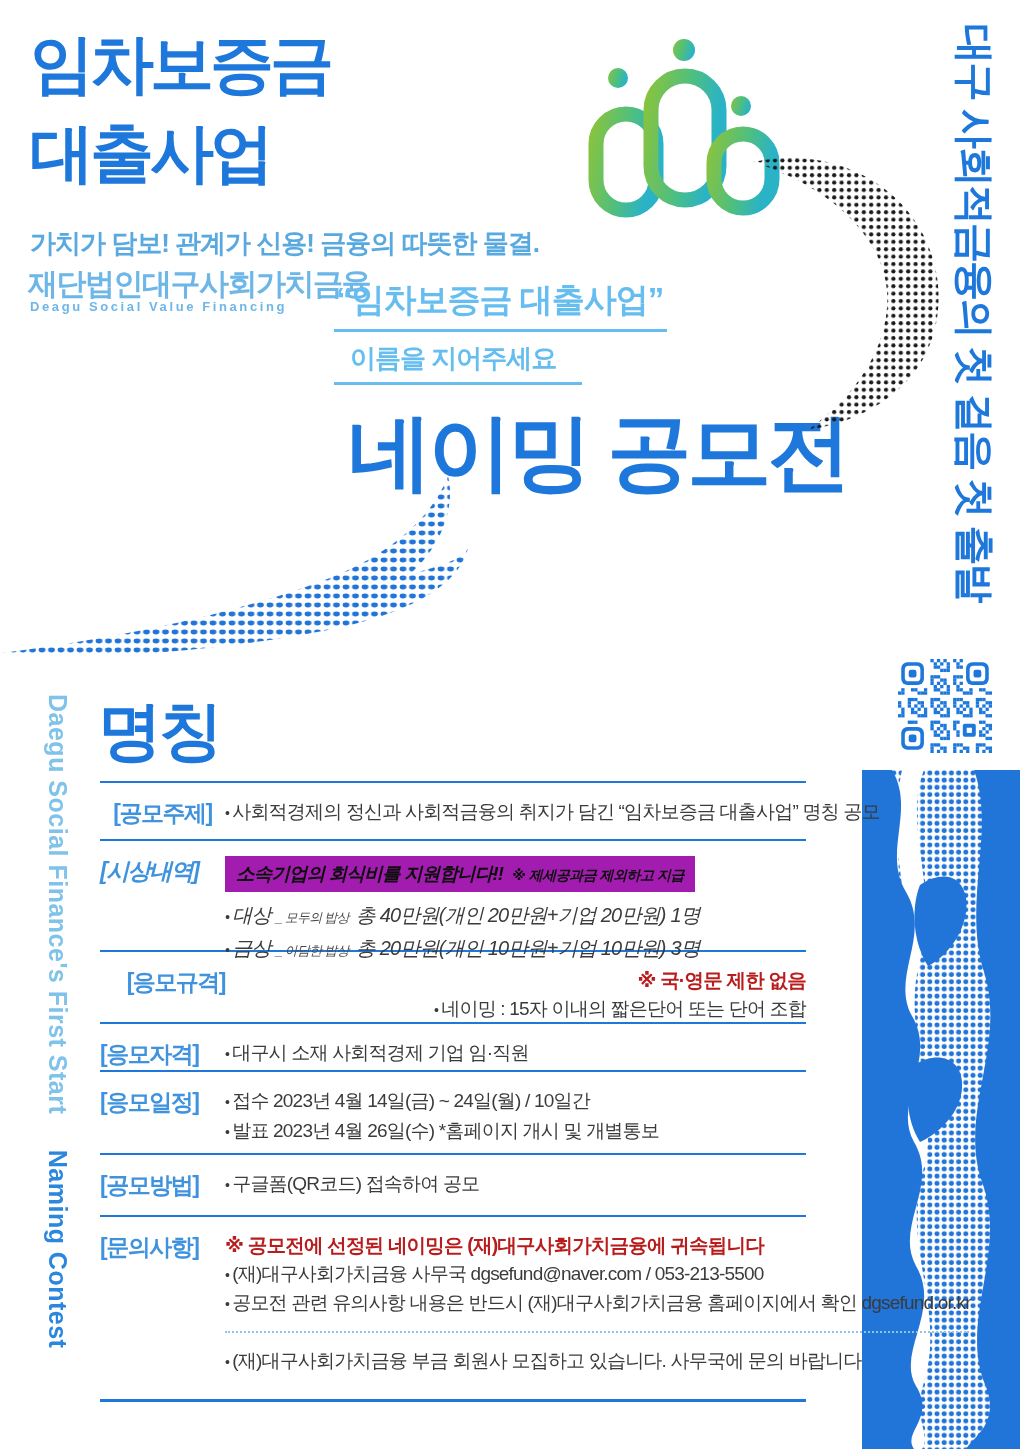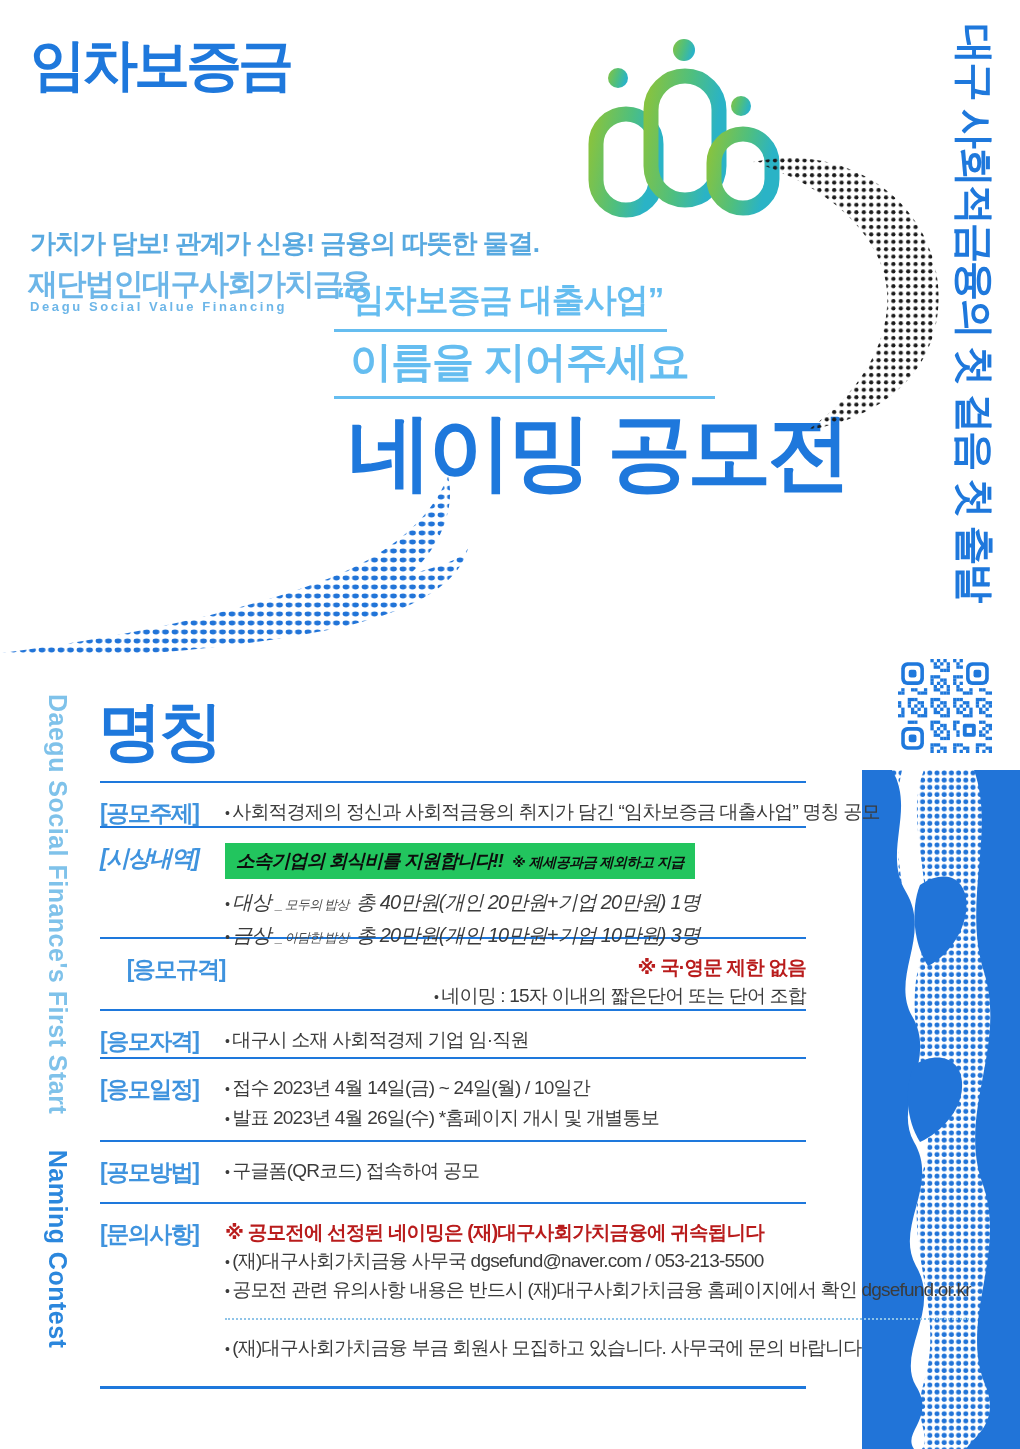--- a/index.html
+++ b/index.html
@@ -6,21 +6,21 @@
   .poster{
     position:relative;width:1020px;height:1449px;background:#ffffff;
     overflow:hidden;font-family:"Liberation Sans","DejaVu Sans",sans-serif;
     margin:0 auto;
   }
   .poster *{box-sizing:border-box;}
 
   
   .title-main{
     position:absolute;left:30px;top:20px;
-    font-size:56px;font-weight:800;color:#1e78dc;
+    font-size:64px;font-weight:800;color:#1e78dc;
     line-height:89px;letter-spacing:-4px;white-space:nowrap;
   }
   .logo{position:absolute;left:585px;top:36px;width:200px;height:188px;}
   .tagline{
     position:absolute;left:30px;top:226px;
     font-size:26px;font-weight:bold;color:#58a9e0;letter-spacing:-1px;white-space:nowrap;text-align:right;
   }
   .org-kr{
     position:absolute;left:28px;top:264px;
     font-size:30px;font-weight:800;color:#6db6e8;letter-spacing:-1.5px;white-space:nowrap;
@@ -28,21 +28,21 @@
   .org-en{
     position:absolute;left:30px;top:299px;
     font-size:13px;font-weight:bold;color:#6db6e8;letter-spacing:2.6px;white-space:nowrap;
   }
   .quote{position:absolute;left:334px;top:278px;color:#65bdf0;font-weight:800;}
   .quote .q1{
     display:inline-block;font-size:33px;letter-spacing:-1px;
     padding:0 4px 6px 2px;border-bottom:3px solid #65bdf0;white-space:nowrap;
   }
   .quote .q2{
-    display:inline-block;font-size:42px;letter-spacing:-1px;margin-top:2px;
+    display:inline-block;font-size:26px;letter-spacing:-1px;margin-top:9px;
     padding:0 26px 6px 16px;border-bottom:3px solid #65bdf0;white-space:nowrap;
   }
   .main-title{
     position:absolute;left:348px;top:396px;
     font-size:84px;font-weight:800;color:#1e78dc;letter-spacing:-4px;white-space:nowrap;
   }
 
   
   .side-right{
     position:absolute;top:24px;left:1002px;width:640px;height:50px;
@@ -68,55 +68,56 @@
   .swirl{position:absolute;left:698px;top:150px;width:242px;height:282px;}
   .bluewave{position:absolute;left:0;top:448px;width:472px;height:212px;}
   .rightstrip{position:absolute;left:862px;top:770px;width:158px;height:679px;}
 
   
   .itable{
     position:absolute;left:100px;top:781px;width:706px;
     border-bottom:3px solid #1e78dc;
   }
   .row{display:flex;border-top:2px solid #1e78dc;padding-top:15px;}
-  .row:nth-child(1){height:45px;}
+  .row:nth-child(1){height:58px;text-align:center;}
   .row:nth-child(2){height:111px;font-style:italic;}
   .row:nth-child(3){height:72px;text-align:right;}
   .row:nth-child(4){height:48px;}
   .row:nth-child(5){height:83px;}
   .row:nth-child(6){height:62px;}
   .row:nth-child(7){height:184px;}
   .row-label{
     flex:0 0 125px;font-size:23px;font-weight:bold;color:#3f93de;letter-spacing:-1.5px;
   }
   .row-content{flex:1;}
   .bullet{
     font-size:19px;color:#3b3b3b;line-height:27.5px;letter-spacing:-0.8px;white-space:nowrap;
   }
   .bullet::before{content:"\2022\00a0";font-size:14px;color:#3b3b3b;}
   .note{
     font-size:19.5px;font-weight:bold;color:#b91c1c;line-height:27.5px;letter-spacing:-0.8px;white-space:nowrap;
   }
   .hl-box{
-    display:inline-block;background:#22c55e;padding:5px 11px 6px;margin-bottom:8px;white-space:nowrap;
+    display:inline-block;background:#a21caf;padding:5px 11px 6px;margin-bottom:8px;white-space:nowrap;
   }
   .hl-main{font-size:18.5px;font-weight:bold;color:#0d0d0d;letter-spacing:-0.8px;}
   .hl-note{font-size:14px;font-weight:bold;color:#0d0d0d;margin-left:9px;letter-spacing:-0.5px;}
   .award{font-size:20px;color:#3b3b3b;line-height:31px;letter-spacing:-0.8px;white-space:nowrap;}
   .award::before{content:"\2022\00a0";font-size:14px;}
   .award .sub{font-size:13px;color:#4a4a4a;margin:0 7px 0 5px;}
   .divider{border-top:2px dotted #8fc4e8;margin:12px 2px 14px 0;}
 </style>
 </head>
 <body>
 
 <div class="poster">
 
   <div class="title-main">
     <div>임차보증금</div>
+    <div>대출사업</div>
   </div>
 
   <svg class="logo" viewBox="0 0 200 188" aria-hidden="true">
     <defs>
       <linearGradient id="lg" x1="0" y1="0" x2="1" y2="0.3">
         <stop offset="0" stop-color="#86c341"></stop>
         <stop offset="0.55" stop-color="#4fbf7e"></stop>
         <stop offset="1" stop-color="#2ab3c6"></stop>
       </linearGradient>
     </defs>

